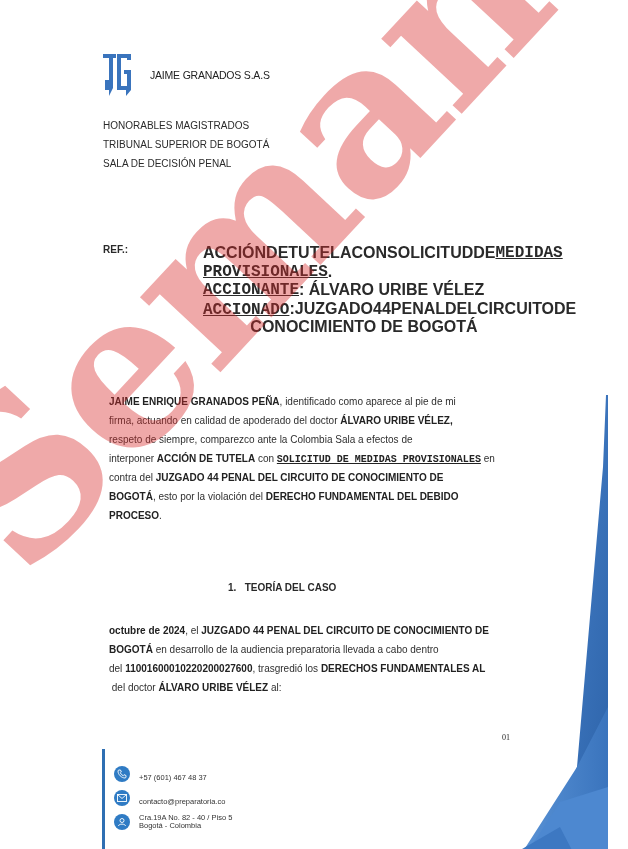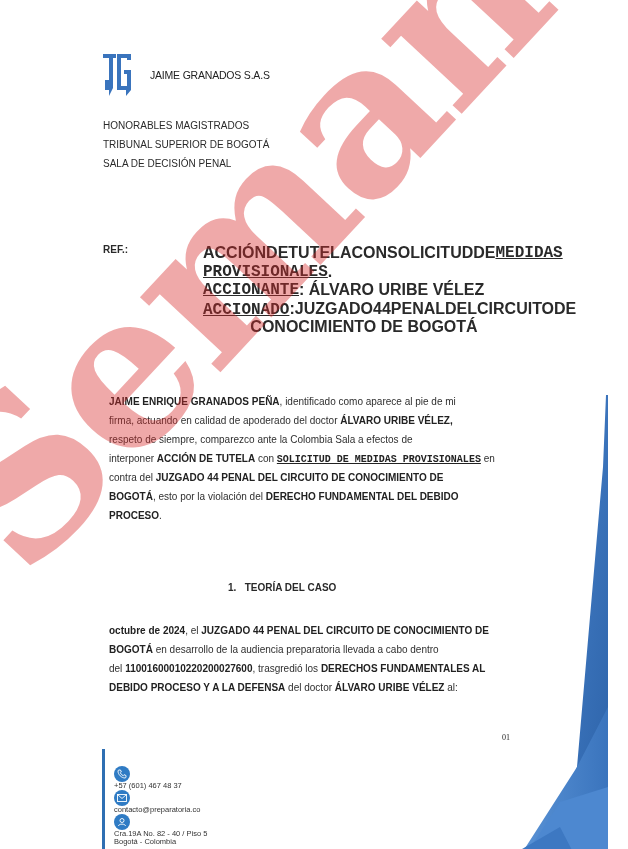--- a/index.html
+++ b/index.html
@@ -27,21 +27,21 @@
 
   .para { position:absolute; left:103px; width:422px; font-size:10px; line-height:19px; color:#2f2f2f; text-align:justify;margin-left:6px; }
   .para .line { display:flex; justify-content:space-between; height:19px; white-space:nowrap; }
   .para .line.last { justify-content:flex-start; }
   .para b { font-weight:bold; color:#222; }
 
   .heading { position:absolute; left:228px; top:575px; font-size:10px; font-weight:bold; color:#2a2a2a; }
   .pagenum { position:absolute; left:502px; top:726px; font-size:8px; font-family:"Liberation Serif", serif; color:#222; }
 
   .footer-bar { position:absolute; left:102px; top:742px; width:3px; height:103px; background:#2f6fb3; }
-  .contact { position:absolute; left:114px; display:flex; align-items:flex-start;flex-direction:column; }
+  .contact { position:absolute; left:114px; display:flex; align-items:flex-end; }
   .contact .ic { width:16px; height:16px; border-radius:50%; background:#2f7bc4; display:flex; align-items:center; justify-content:center; color:#fff; font-size:9px; margin-right:9px; }
   .contact .txt { font-size:7.5px; color:#333; line-height:8px; }
 </style>
 </head>
 <body>
 
 <div class="page">
 
   <svg class="deco" viewBox="0 0 628 849" xmlns="http://www.w3.org/2000/svg">
     <defs>
@@ -139,21 +139,20 @@
       <div class="line">
         <span><b>octubre de 2024</b><span>, el </span><b>JUZGADO 44 PENAL DEL CIRCUITO DE CONOCIMIENTO DE</b></span>
       </div>
       <div class="line">
         <span><b>BOGOTÁ</b><span> en desarrollo de la audiencia preparatoria llevada a cabo dentro</span></span>
       </div>
       <div class="line">
         <span><span>del </span><b>11001600010220200027600</b><span>, trasgredió los </span><b>DERECHOS FUNDAMENTALES AL</b></span>
       </div>
       <div class="line last">
-        <b>DEBIDO PROCESO Y A LA DEFENSA</b>
           <span style="white-space:pre"> del doctor </span>
           <b>ÁLVARO URIBE VÉLEZ</b>
           <span style="white-space:pre"> al:</span>
       </div>
     </div>
 
     <div class="pagenum">01</div>
 
     <div class="footer-bar"></div>
 

